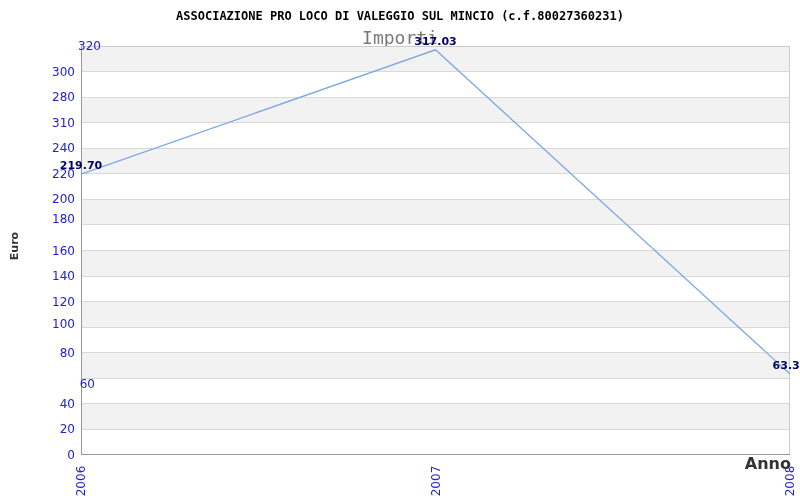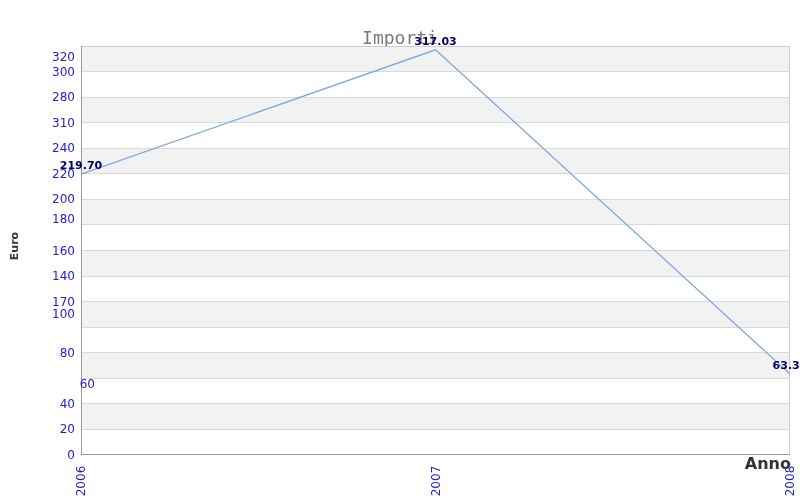--- a/index.html
+++ b/index.html
@@ -76,20 +76,21 @@
     font-weight: bold;
     color: #000066;
     white-space: nowrap;
     z-index: 2;
   }
 </style>
 </head>
 <body>
 
 <div class="chart">
+  <div class="title">ASSOCIAZIONE PRO LOCO DI VALEGGIO SUL MINCIO (c.f.80027360231)</div>
   <div class="subtitle">Importi</div>
   <div class="ylabel">Euro</div>
   <div class="xlabel">Anno</div>
   <svg id="plot-svg" width="709" height="409" viewBox="0 0 709 409">
       <rect x="0" y="0.00" width="709" height="25.56" fill="#f2f2f2" shape-rendering="crispEdges"></rect>
       <rect x="0" y="51.13" width="709" height="25.56" fill="#f2f2f2" shape-rendering="crispEdges"></rect>
       <rect x="0" y="102.25" width="709" height="25.56" fill="#f2f2f2" shape-rendering="crispEdges"></rect>
       <rect x="0" y="153.38" width="709" height="25.56" fill="#f2f2f2" shape-rendering="crispEdges"></rect>
       <rect x="0" y="204.50" width="709" height="25.56" fill="#f2f2f2" shape-rendering="crispEdges"></rect>
       <rect x="0" y="255.63" width="709" height="25.56" fill="#f2f2f2" shape-rendering="crispEdges"></rect>
@@ -115,32 +116,32 @@
       <line x1="0.5" y1="0" x2="0.5" y2="409" stroke="#999999" stroke-width="1" shape-rendering="crispEdges"></line>
       <line x1="0" y1="408.5" x2="709" y2="408.5" stroke="#999999" stroke-width="1" shape-rendering="crispEdges"></line>
       <polyline points="0.0,128.2 354.5,3.8 709.0,328.1" fill="none" stroke="#7aa7e0" stroke-width="1.25"></polyline>
     </svg>
   <div id="yticks">
       <div class="ytick" style="top: 448px;">0</div>
       <div class="ytick" style="top: 422.438px;">20</div>
       <div class="ytick" style="top: 396.875px;">40</div>
       <div class="ytick" style="top: 377px; padding-left: 20px;">60</div>
       <div class="ytick" style="top: 345.75px;">80</div>
-      <div class="ytick" style="top: 307px;">100</div>
-      <div class="ytick" style="top: 294.625px;">170</div>
+      <div class="ytick" style="top: 317px;">100</div>
+      <div class="ytick" style="top: 294.625px;">120</div>
       <div class="ytick" style="top: 269.062px;">140</div>
       <div class="ytick" style="top: 243.5px;">160</div>
       <div class="ytick" style="top: 212px;">180</div>
       <div class="ytick" style="top: 192.375px;">200</div>
       <div class="ytick" style="top: 166.812px;">220</div>
       <div class="ytick" style="top: 141.25px;">240</div>
       <div class="ytick" style="top: 115.688px;">310</div>
       <div class="ytick" style="top: 90.125px;">280</div>
       <div class="ytick" style="top: 64.5625px;">300</div>
-      <div class="ytick" style="top: 50px;">320</div>
+      <div class="ytick" style="top: 39px; margin-left: 26px;">320</div>
     </div>
   <div id="xticks">
       <div class="xtick" style="left: 81px; top: 481px;">2006</div>
       <div class="xtick" style="left: 435.5px; top: 481px;">2007</div>
       <div class="xtick" style="left: 790px; top: 481px;">2008</div>
     </div>
   <div id="ptlabels">
       <div class="ptlabel" style="left: 81px; top: 172.196px;">219.70</div>
       <div class="ptlabel" style="left: 435.5px; top: 47.796px;">317.03</div>
       <div class="ptlabel" style="left: 790px; top: 372.082px;">63.31</div>

